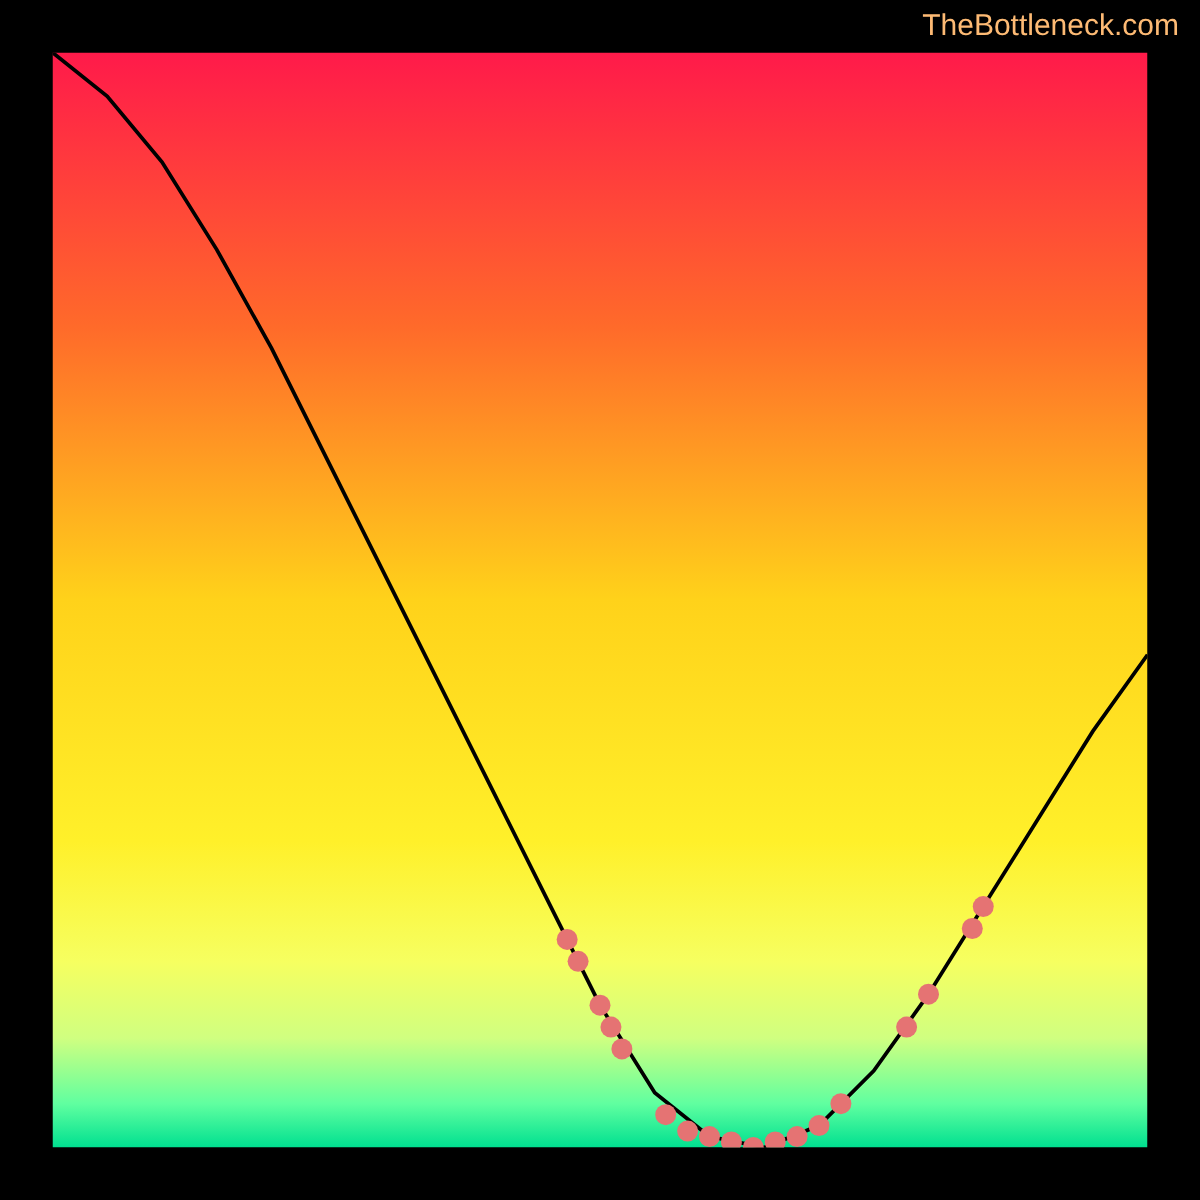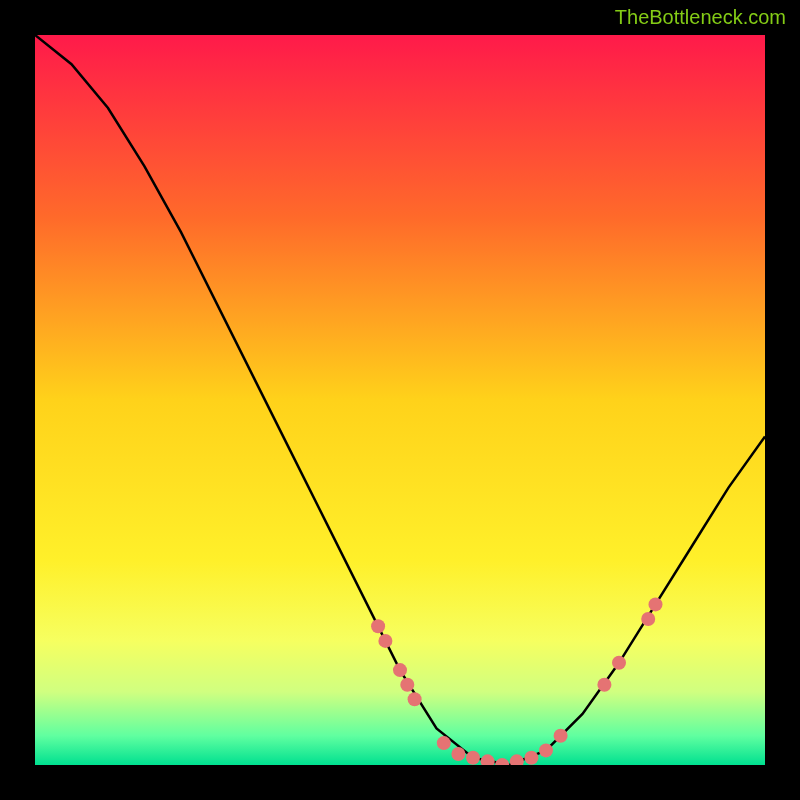--- a/index.html
+++ b/index.html
@@ -8,21 +8,21 @@
     height: 800px;
     background: #000;
     position: relative;
     overflow: hidden;
     font-family: Arial, sans-serif;
   }
   .watermark {
     position: absolute;
     top: 6px;
     right: 14px;
-    color: #84cc16;
+    color: #fdba74;
     font-size: 20px;
     font-weight: 500;
     z-index: 10;
   }
   .frame {
     position: absolute;
     top: 35px;
     left: 35px;
     width: 730px;
     height: 730px;

